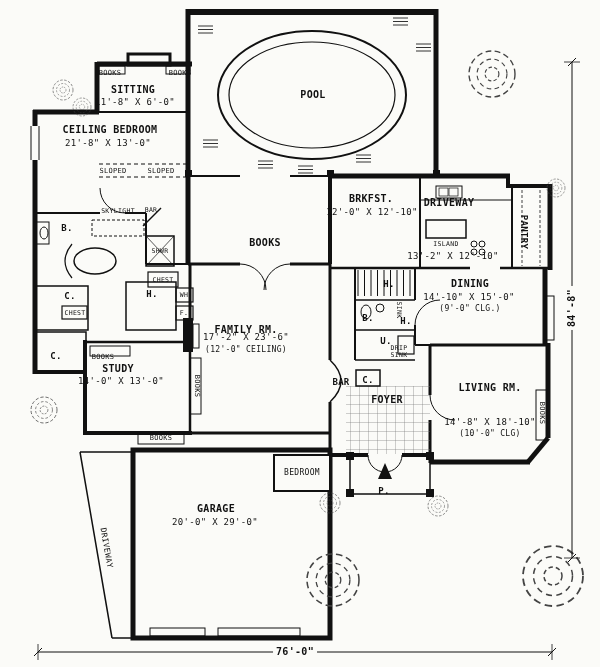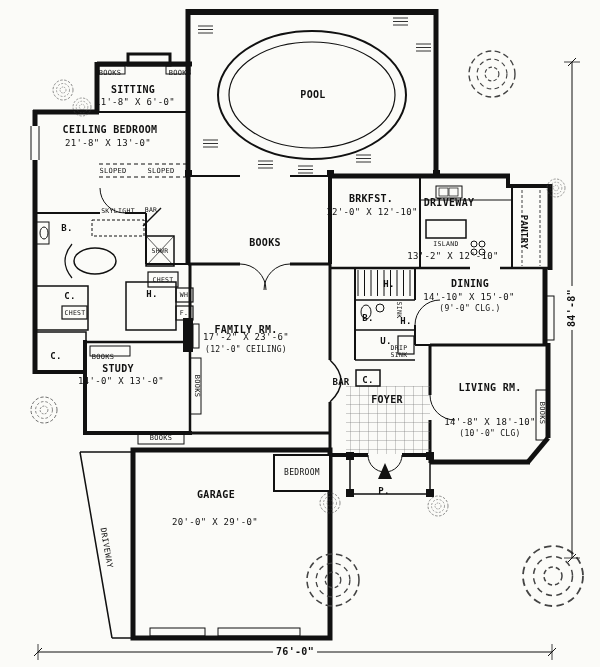--- a/index.html
+++ b/index.html
@@ -268,19 +268,19 @@
 <div class="lbl s9 b" style="left:341px;top:382px">BAR</div>
 <div class="lbl s9 b" style="left:368px;top:380px">C.</div>
 <div class="lbl s10 b" style="left:387px;top:400px">FOYER</div>
 <div class="lbl s10 b" style="left:490px;top:388px">LIVING RM.</div>
 <div class="lbl s9" style="left:490px;top:422px">14'-8" X 18'-10"</div>
 <div class="lbl s8" style="left:490px;top:434px">(10'-0" CLG)</div>
 <div class="lbl s7 vert" style="left:541px;top:413px">BOOKS</div>
 <div class="lbl s7" style="left:161px;top:438px">BOOKS</div>
 <div class="lbl s8" style="left:302px;top:473px">BEDROOM</div>
 <div class="lbl s9 b" style="left:384px;top:491px">P.</div>
-<div class="lbl s10 b" style="left:216px;top:495px">GARAGE</div>
+<div class="lbl s10 b" style="left:216px;top:509px">GARAGE</div>
 <div class="lbl s9" style="left:215px;top:522px">20'-0" X 29'-0"</div>
 <div class="lbl s8 drv" style="left:106px;top:548px">DRIVEWAY</div>
 <div class="lbl s10 b dim" style="left:295px;top:652px">76'-0"</div>
 <div class="lbl s10 b dim vccw" style="left:572px;top:308px">84'-8"</div>
 
 </div>
 
 </body></html>

